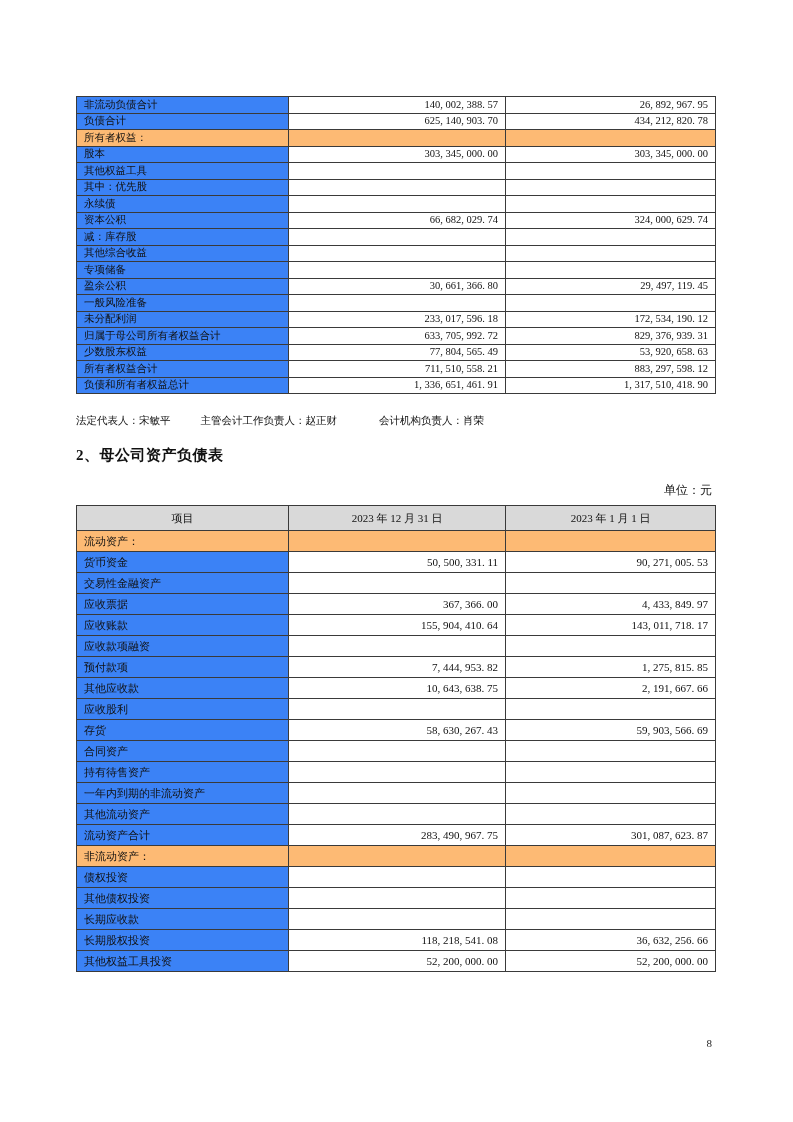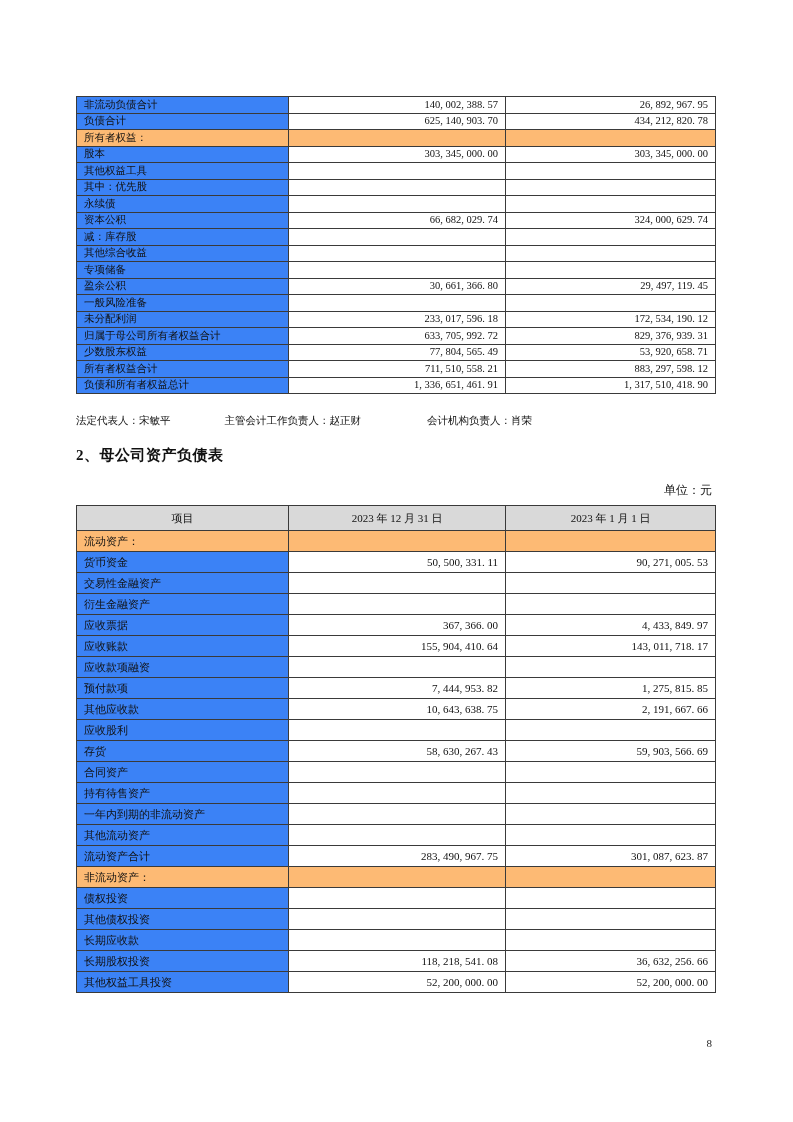--- a/index.html
+++ b/index.html
@@ -45,21 +45,20 @@
   td.ind0 { padding-left: 5px; }
   td.ind1 { padding-left: 15px; }
   td.ind2 { padding-left: 25px; }
   td.ind3 { padding-left: 47px; }
 
   .signatories {
     position: absolute; top: 414px; left: 76px; width: 639px;
     font-size: 10.5px;
     display: flex; flex-direction: row; align-items: center;
     white-space: nowrap;
-    gap: 24px;
   }
   .signatories .sg1 { margin-right: 30px; }
   .signatories .sg2 { margin-right: 42px; }
 
   .section-title {
     position: absolute; top: 446px; left: 76px;
     font-size: 15px; font-weight: bold;
     letter-spacing: 0.5px;
   }
   .unit-label {
@@ -155,21 +154,21 @@
           <td class="val">172, 534, 190. 12</td>
         </tr>
         <tr>
           <td class="lab ind0">归属于母公司所有者权益合计</td>
           <td class="val">633, 705, 992. 72</td>
           <td class="val">829, 376, 939. 31</td>
         </tr>
         <tr>
           <td class="lab ind1">少数股东权益</td>
           <td class="val">77, 804, 565. 49</td>
-          <td class="val">53, 920, 658. 71</td>
+          <td class="val">53, 920, 658. 63</td>
         </tr>
         <tr>
           <td class="lab ind0">所有者权益合计</td>
           <td class="val">711, 510, 558. 21</td>
           <td class="val">883, 297, 598. 12</td>
         </tr>
         <tr>
           <td class="lab ind0">负债和所有者权益总计</td>
           <td class="val">1, 336, 651, 461. 91</td>
           <td class="val">1, 317, 510, 418. 90</td>
@@ -212,25 +211,20 @@
           <td class="lab ind1">货币资金</td>
           <td class="val">50, 500, 331. 11</td>
           <td class="val">90, 271, 005. 53</td>
         </tr>
         <tr>
           <td class="lab ind1">交易性金融资产</td>
           <td class="val"></td>
           <td class="val"></td>
         </tr>
         <tr>
-          <td class="lab ind1">衍生金融资产</td>
-          <td class="val"></td>
-          <td class="val"></td>
-        </tr>
-        <tr>
           <td class="lab ind1">应收票据</td>
           <td class="val">367, 366. 00</td>
           <td class="val">4, 433, 849. 97</td>
         </tr>
         <tr>
           <td class="lab ind1">应收账款</td>
           <td class="val">155, 904, 410. 64</td>
           <td class="val">143, 011, 718. 17</td>
         </tr>
         <tr>

